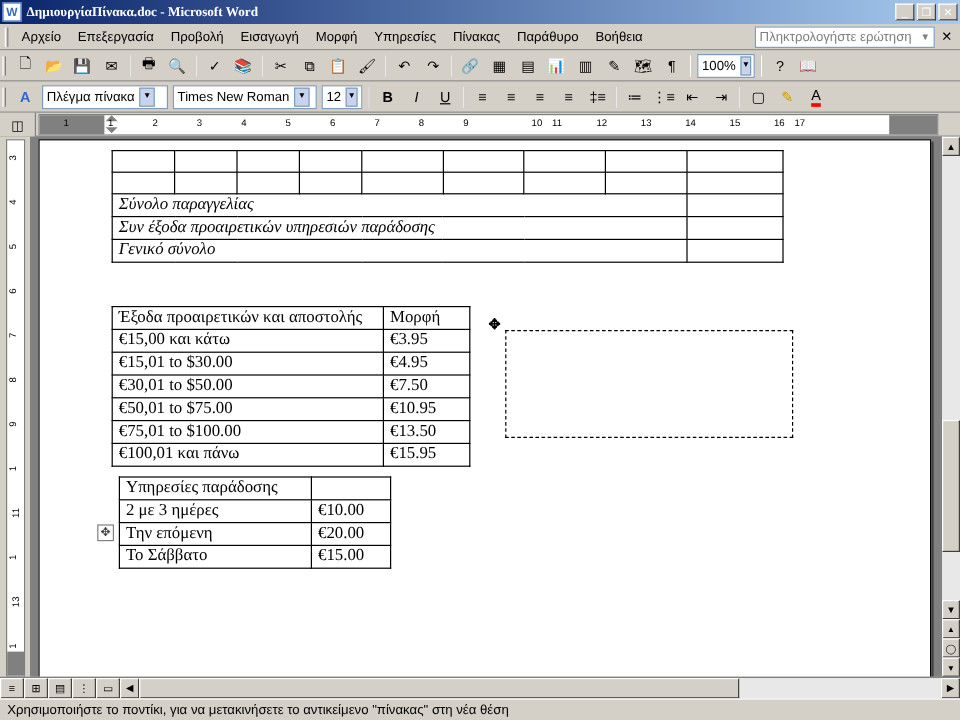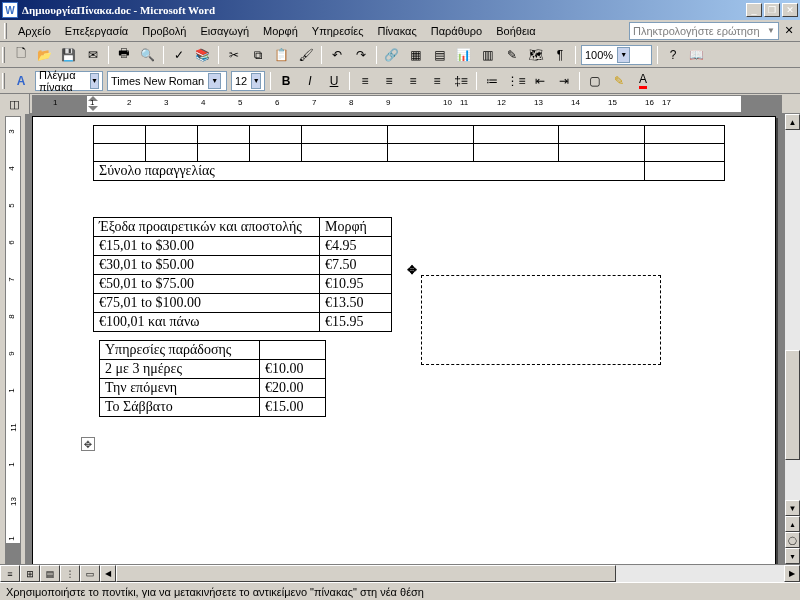--- a/index.html
+++ b/index.html
@@ -79,22 +79,22 @@
   .combo {
     height: 20px; background: #fff; border: 1px solid #7f9db9;
     display: inline-flex; align-items: center; padding: 0 3px;
     font-size: 11px; margin: 0 2px;
   }
   .combo .dd {
     width: 13px; height: 16px; background: #c8d4ee;
     margin-left: 4px; display: flex; align-items: center; justify-content: center;
     font-size: 7px; border: 1px solid #7f9db9;
   }
-  .zoom { width: 71px; }
-  .style-combo { width: 68px; }
+  .zoom { width: 48px; }
+  .style-combo { width: 105px; }
   .font-combo { width: 120px; }
   .size-combo { width: 34px; }
   
   .ruler-h-wrap {
     height: 20px; display: flex; background: #d4d0c8;
     border-bottom: 1px solid #808080;
   }
   .ruler-corner {
     width: 30px; height: 20px; background: #d4d0c8;
     border-right: 1px solid #808080;
@@ -143,21 +143,21 @@
   }
   
   .doc { font-family: 'Times New Roman', serif; font-size: 14px; }
   table.doc-tbl {
     border-collapse: collapse; margin-bottom: 6px;
   }
   table.doc-tbl td, table.doc-tbl th {
     border: 1px solid #000; padding: 1px 5px; height: 18px;
     text-align: left; font-weight: normal; vertical-align: middle;
   }
-  .tbl1 { width: 632px; }
+  .tbl1 { width: 560px; font-style: italic; }
   .tbl1 td.narrow { width: 52px; }
   .tbl1 td.tail { width: 80px; }
   .tbl2 { margin-top: 36px; }
   .tbl2 .c1 { width: 226px; }
   .tbl2 .c2 { width: 72px; }
   .tbl3 { margin-top: 8px; margin-left: 6px; }
   .tbl3 .c1 { width: 160px; }
   .tbl3 .c2 { width: 66px; }
   .tbl3 th { font-weight: bold; }
   .move-handle {
@@ -406,29 +406,41 @@
           <td></td>
               <td></td>
               <td></td>
               <td></td>
               <td class="tail"></td>
         </tr>
         <tr>
               <td colspan="8">Σύνολο παραγγελίας</td>
               <td class="tail"></td>
             </tr>
+        <tr>
+              <td colspan="8">Συν έξοδα προαιρετικών υπηρεσιών παράδοσης</td>
+              <td class="tail"></td>
+            </tr>
+        <tr>
+              <td colspan="8">Γενικό σύνολο</td>
+              <td class="tail"></td>
+            </tr>
       </tbody>
         </table>
 
       <table class="doc-tbl tbl2">
         <tbody>
             <tr>
           <td class="c1">Έξοδα προαιρετικών και αποστολής</td>
           <td class="c2">Μορφή</td>
         </tr>
+        <tr>
+              <td class="c1">€15,00 και κάτω</td>
+              <td class="c2">€3.95</td>
+            </tr>
         <tr>
               <td class="c1">€15,01 to $30.00</td>
               <td class="c2">€4.95</td>
             </tr>
         <tr>
               <td class="c1">€30,01 to $50.00</td>
               <td class="c2">€7.50</td>
             </tr>
         <tr>
               <td class="c1">€50,01 to $75.00</td>

